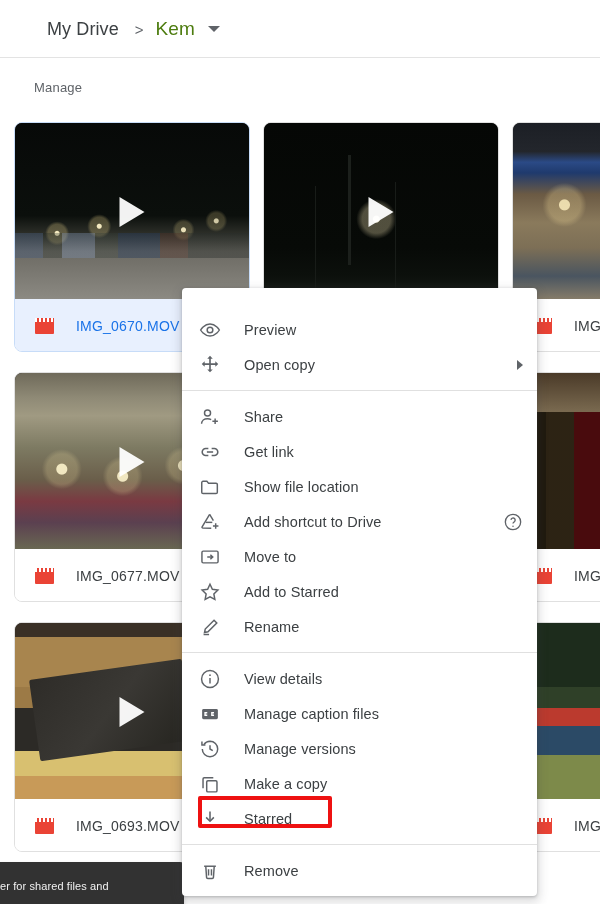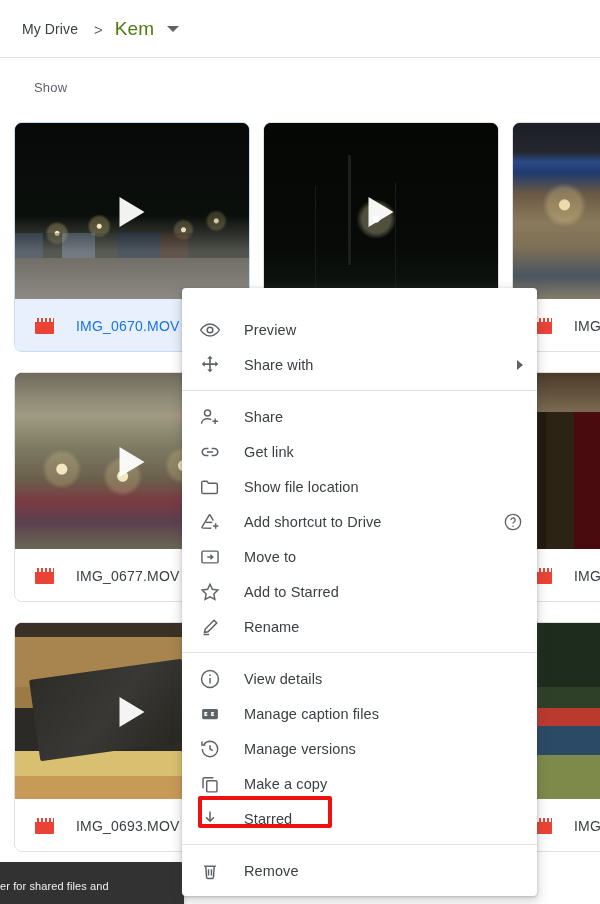--- a/index.html
+++ b/index.html
@@ -11,22 +11,22 @@
   }
   #root { position: relative; width: 600px; height: 904px; overflow: hidden; background:#fff; }
 
   
   .header {
     position: absolute; left: 0; top: 0; width: 600px; height: 58px;
     border-bottom: 1px solid #e3e3e3; background: #fff;
   }
   .crumbs { display: flex; align-items: center; height: 58px; padding-left: 18px; }
   .crumb-root {
-    font-size: 14px; color: #3c4043; letter-spacing: .1px;
-    padding: 2px 4px; border-radius: 3px; cursor: pointer;
+    font-size: 18px; color: #3c4043; letter-spacing: .1px;
+    padding: 2px 4px; border-radius: 3px; cursor: pointer; margin-left: 25px;
   }
   .crumb-sep { margin: 0 12px; color: #5f6368; font-size: 15px; line-height: 1; }
   .crumb-cur { font-size: 19px; color: #4d7c0f; letter-spacing: .1px; cursor: pointer; text-align: center; }
   .crumb-caret {
     margin-left: 13px; width: 0; height: 0;
     border-left: 6px solid transparent; border-right: 6px solid transparent;
     border-top: 6px solid #5f6368; cursor: pointer;
   }
 
   
@@ -198,21 +198,21 @@
 
   <div class="header">
     <div class="crumbs">
       <span class="crumb-root">My Drive</span>
       <span class="crumb-sep">&gt;</span>
       <span class="crumb-cur">Kem</span>
       <span class="crumb-caret"></span>
     </div>
   </div>
 
-  <div class="section-title">Show</div>
+  <div class="section-title">Manage</div>
 
   <div class="grid">
 
     <div class="row">
       <div class="card c1 selected">
         <div class="thumb">
           <div class="ph night-street"></div>
           <div class="play"></div>
         </div>
         <div class="cardfoot">
@@ -325,21 +325,21 @@
       </span>
       <span class="lbl">Preview</span>
     </div>
 
     <div class="mi">
       <span class="ico">
         <svg width="22" height="22" viewBox="0 0 24 24" fill="currentColor">
           <path d="M12 2l3 3.2h-2.1v4.9h4.9V8l3.2 3-3.2 3v-2.1h-4.9v4.9H15L12 20l-3-3.2h2.1v-4.9H6.2V14L3 11l3.2-3v2.1h4.9V5.2H9L12 2z"></path>
         </svg>
       </span>
-      <span class="lbl">Share with</span>
+      <span class="lbl">Open copy</span>
       <span class="tail">
           <span class="chev"></span>
         </span>
     </div>
 
     <div class="mdiv"></div>
 
     <div class="mi">
       <span class="ico">
         <svg width="22" height="22" viewBox="0 0 24 24" fill="none" stroke="currentColor" stroke-width="1.6">

